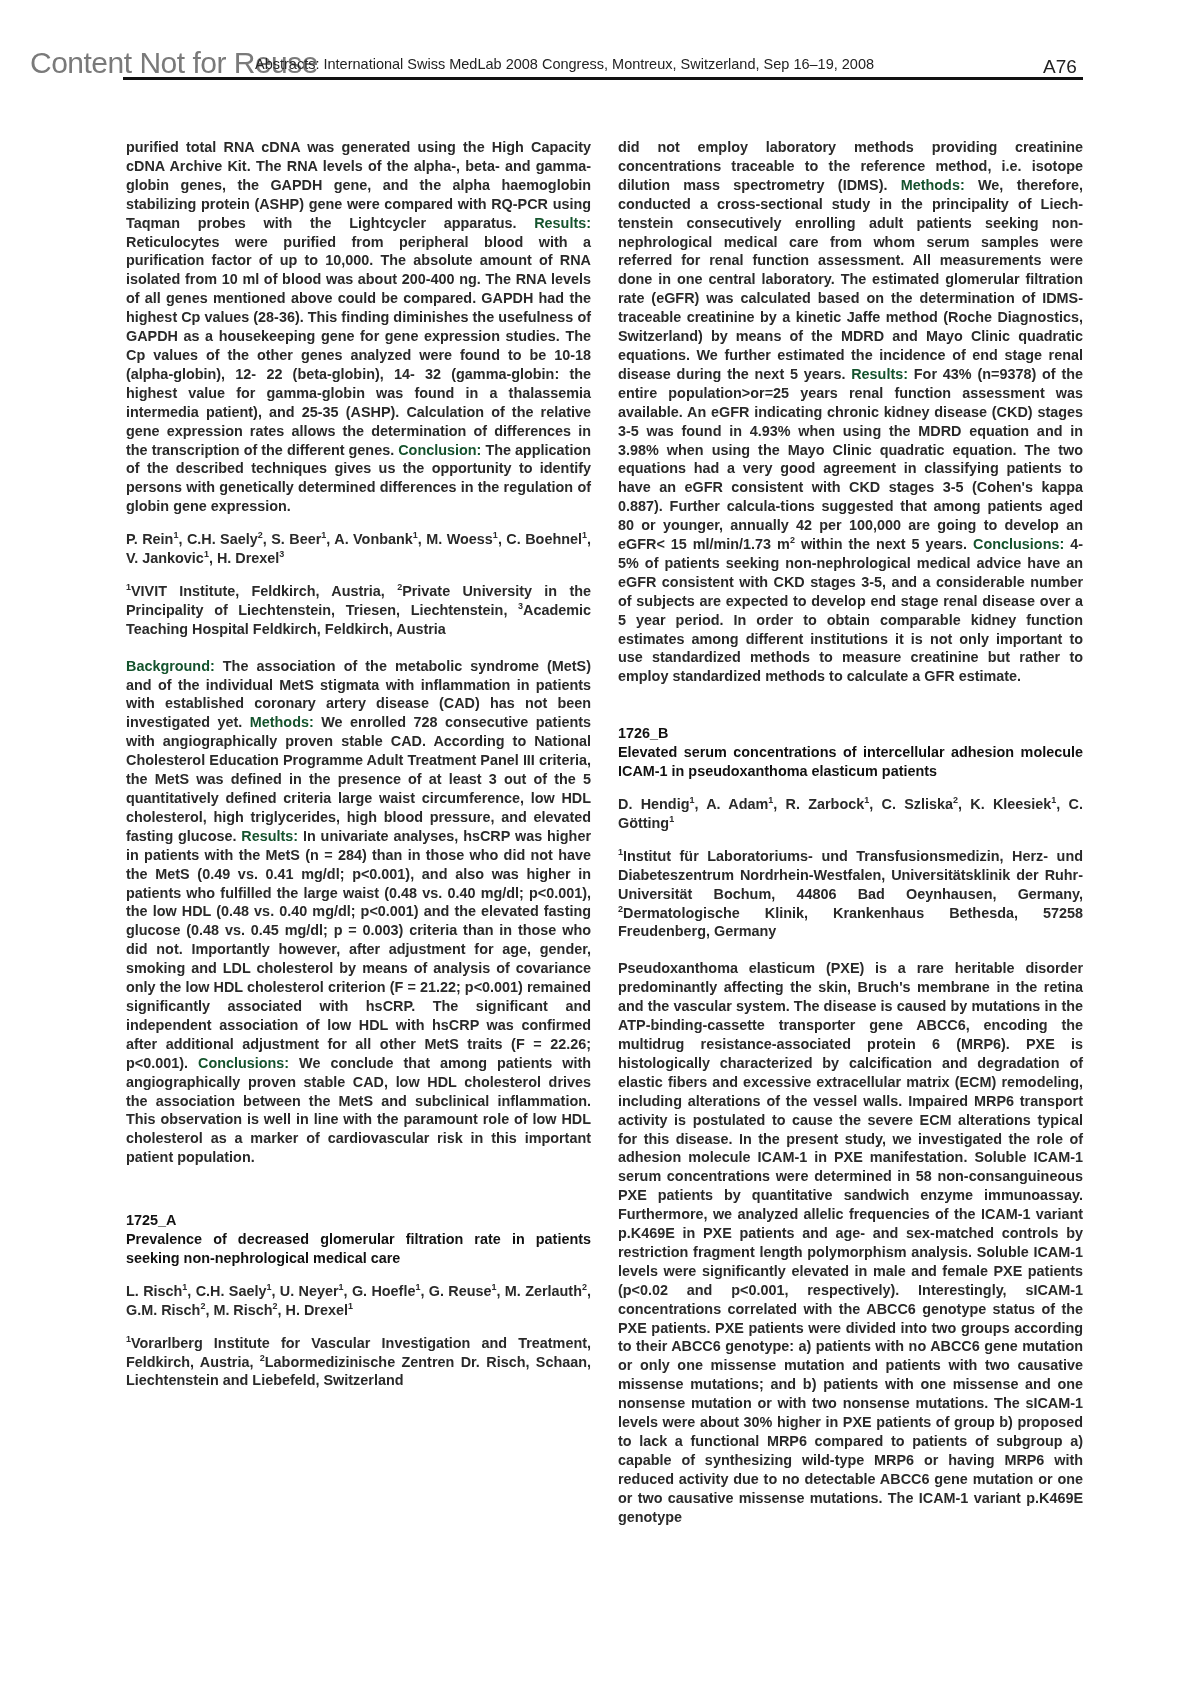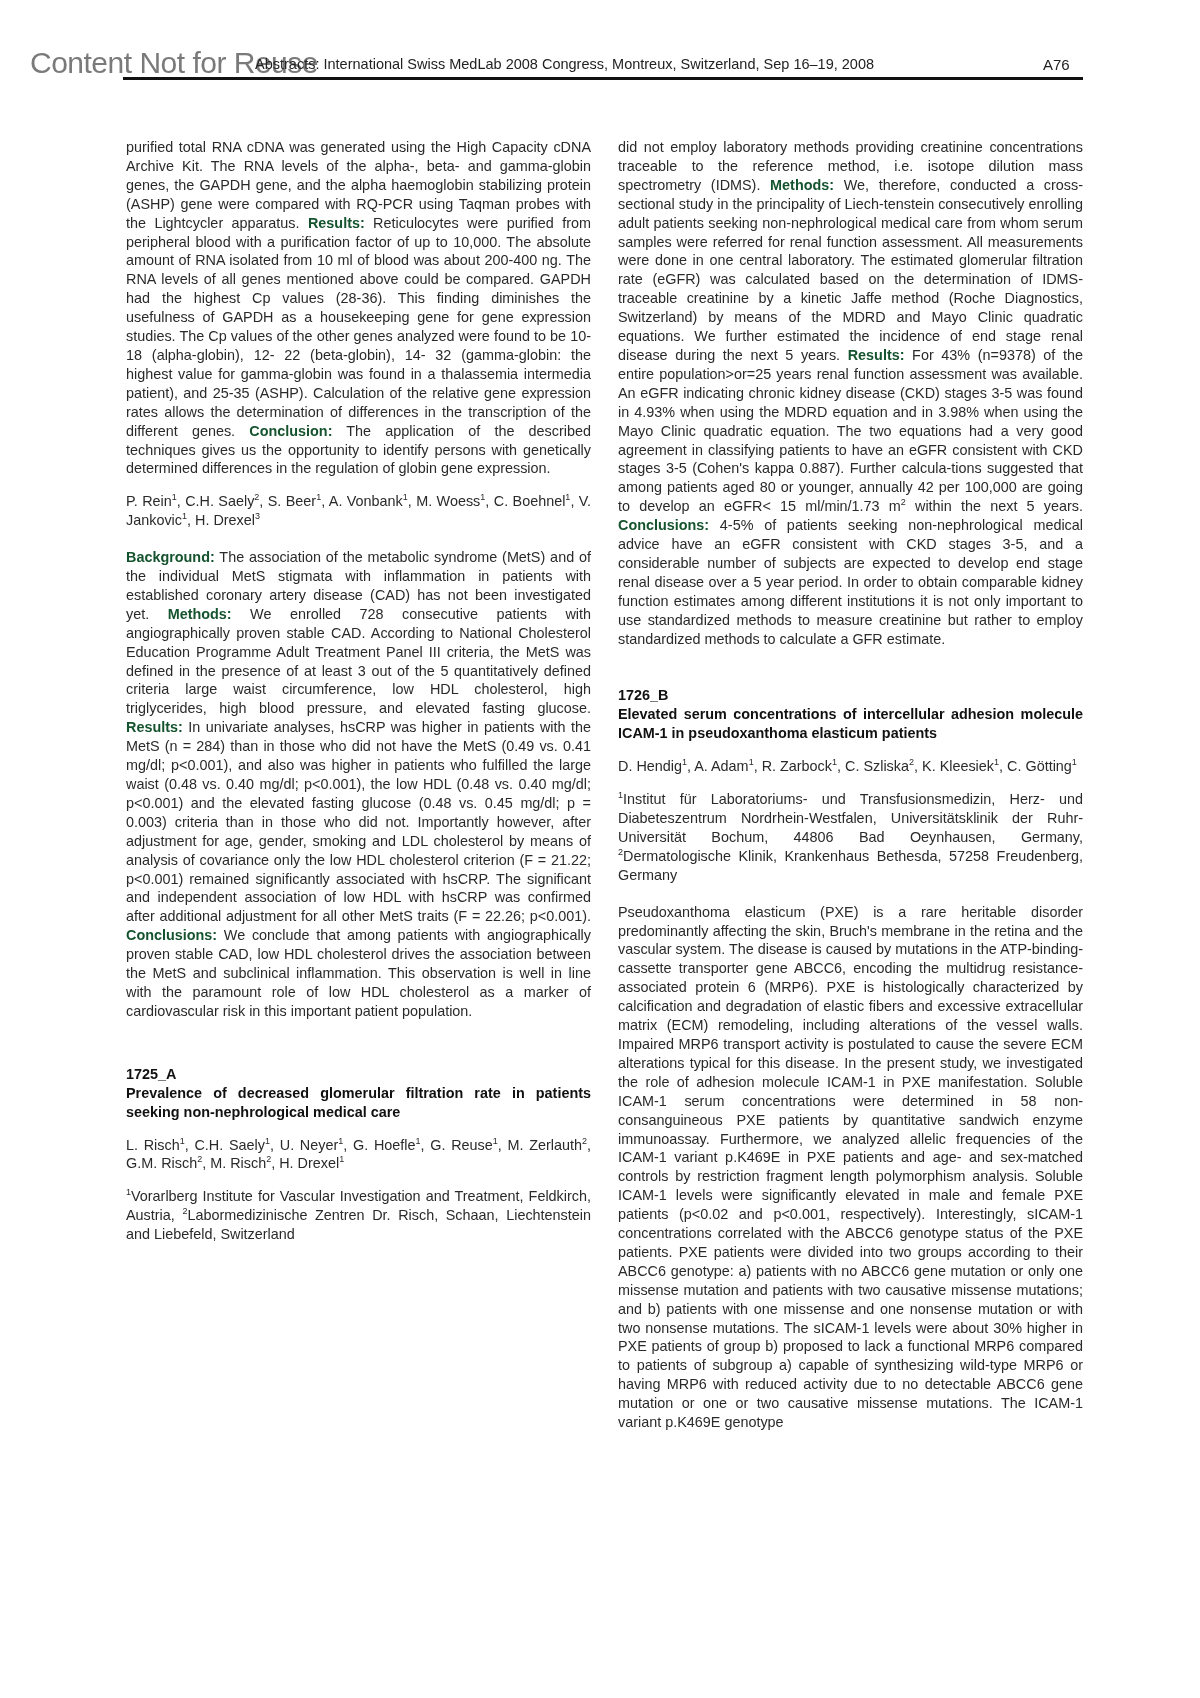--- a/index.html
+++ b/index.html
@@ -1,27 +1,27 @@
 <!DOCTYPE html>
 <html><head>
 <meta charset="utf-8">
 <style>
   html, body { margin: 0; padding: 0; background: #ffffff; }
   body { width: 1200px; height: 1698px; position: relative; overflow: hidden;
          font-family: "Liberation Sans", sans-serif; color: #2a2a2a; }
   .watermark { position: absolute; left: 30px; top: 46px; font-size: 30px; color: #7a7a7a;
                font-family: "Liberation Sans", sans-serif; letter-spacing: -0.5px; }
   .running-head { position: absolute; left: 255px; top: 56px; font-size: 14.5px; color: #222; }
-  .page-num { position: absolute; left: 1043px; top: 56px; font-size: 15px; color: #222; }
+  .page-num { position: absolute; left: 1043px; top: 56px; font-size: 19px; color: #222; }
   .head-rule { position: absolute; left: 123px; top: 77px; width: 960px; height: 3px; background: #111; }
   .col { position: absolute; top: 138px; width: 465px; font-size: 14.4px; line-height: 18.9px;
          text-align: justify; }
   .col-left { left: 126px; }
   .col-right { left: 618px; }
-  .col p { margin: 0; }
+  .col p { margin: 0; font-weight: bold; }
   .abs-id { font-weight: bold; color: #111; margin-top: 0; }
   .abs-title { font-weight: bold; color: #111; }
   .authors { margin-top: 14px !important; }
   .affil { margin-top: 14px !important; }
   .body { margin-top: 18px !important; }
   .gap-lg { margin-top: 44px !important; }
   .gap-md { margin-top: 38px !important; }
   b { color: #14532d; }
   sup { font-size: 9px; line-height: 0; }
 </style>
@@ -30,20 +30,21 @@
 
 <div class="watermark">Content Not for Reuse</div>
 <div class="running-head">Abstracts: International Swiss MedLab 2008 Congress, Montreux, Switzerland, Sep 16–19, 2008</div>
 <div class="page-num">A76</div>
 <div class="head-rule"></div>
 
 <div class="col col-left">
   <p><span>purified total RNA cDNA was generated using the High Capacity cDNA Archive Kit. The RNA levels of the alpha-, beta- and gamma-globin genes, the GAPDH gene, and the alpha haemoglobin stabilizing protein (ASHP) gene were compared with RQ-PCR using Taqman probes with the Lightcycler apparatus. </span><b>Results:</b><span> Reticulocytes were purified from peripheral blood with a purification factor of up to 10,000. The absolute amount of RNA isolated from 10 ml of blood was about 200-400 ng. The RNA levels of all genes mentioned above could be compared. GAPDH had the highest Cp values (28-36). This finding diminishes the usefulness of GAPDH as a housekeeping gene for gene expression studies. The Cp values of the other genes analyzed were found to be 10-18 (alpha-globin), 12- 22 (beta-globin), 14- 32 (gamma-globin: the highest value for gamma-globin was found in a thalassemia intermedia patient), and 25-35 (ASHP). Calculation of the relative gene expression rates allows the determination of differences in the transcription of the different genes. </span><b>Conclusion:</b><span> The application of the described techniques gives us the opportunity to identify persons with genetically determined differences in the regulation of globin gene expression.</span></p>
 
   <p class="authors"><span>P. Rein</span><sup>1</sup>, <span>C.H. Saely</span><sup>2</sup>, <span>S. Beer</span><sup>1</sup>, <span>A. Vonbank</span><sup>1</sup>, <span>M. Woess</span><sup>1</sup>, <span>C. Boehnel</span><sup>1</sup>, <span>V. Jankovic</span><sup>1</sup>, <span>H. Drexel</span><sup>3</sup></p>
+  <p class="affil"><sup>1</sup><span>VIVIT Institute, Feldkirch, Austria, </span><sup>2</sup><span>Private University in the Principality of Liechtenstein, Triesen, Liechtenstein, </span><sup>3</sup><span>Academic Teaching Hospital Feldkirch, Feldkirch, Austria</span></p>
   <p class="body"><b>Background:</b><span> The association of the metabolic syndrome (MetS) and of the individual MetS stigmata with inflammation in patients with established coronary artery disease (CAD) has not been investigated yet. </span><b>Methods:</b><span> We enrolled 728 consecutive patients with angiographically proven stable CAD. According to National Cholesterol Education Programme Adult Treatment Panel III criteria, the MetS was defined in the presence of at least 3 out of the 5 quantitatively defined criteria large waist circumference, low HDL cholesterol, high triglycerides, high blood pressure, and elevated fasting glucose. </span><b>Results:</b><span> In univariate analyses, hsCRP was higher in patients with the MetS (n = 284) than in those who did not have the MetS (0.49 vs. 0.41 mg/dl; p&lt;0.001), and also was higher in patients who fulfilled the large waist (0.48 vs. 0.40 mg/dl; p&lt;0.001), the low HDL (0.48 vs. 0.40 mg/dl; p&lt;0.001) and the elevated fasting glucose (0.48 vs. 0.45 mg/dl; p = 0.003) criteria than in those who did not. Importantly however, after adjustment for age, gender, smoking and LDL cholesterol by means of analysis of covariance only the low HDL cholesterol criterion (F = 21.22; p&lt;0.001) remained significantly associated with hsCRP. The significant and independent association of low HDL with hsCRP was confirmed after additional adjustment for all other MetS traits (F = 22.26; p&lt;0.001). </span><b>Conclusions:</b><span> We conclude that among patients with angiographically proven stable CAD, low HDL cholesterol drives the association between the MetS and subclinical inflammation. This observation is well in line with the paramount role of low HDL cholesterol as a marker of cardiovascular risk in this important patient population.</span></p>
 
   <p class="abs-id gap-lg">1725_A</p>
   <p class="abs-title">Prevalence of decreased glomerular filtration rate in patients seeking non-nephrological medical care</p>
   <p class="authors"><span>L. Risch</span><sup>1</sup>, <span>C.H. Saely</span><sup>1</sup>, <span>U. Neyer</span><sup>1</sup>, <span>G. Hoefle</span><sup>1</sup>, <span>G. Reuse</span><sup>1</sup>, <span>M. Zerlauth</span><sup>2</sup>, <span>G.M. Risch</span><sup>2</sup>, <span>M. Risch</span><sup>2</sup>, <span>H. Drexel</span><sup>1</sup></p>
   <p class="affil"><sup>1</sup><span>Vorarlberg Institute for Vascular Investigation and Treatment, Feldkirch, Austria, </span><sup>2</sup><span>Labormedizinische Zentren Dr. Risch, Schaan, Liechtenstein and Liebefeld, Switzerland</span></p>
 </div>
 
 <div class="col col-right">
   <p><span>did not employ laboratory methods providing creatinine concentrations traceable to the reference method, i.e. isotope dilution mass spectrometry (IDMS). </span><b>Methods:</b><span> We, therefore, conducted a cross-sectional study in the principality of Liech-tenstein consecutively enrolling adult patients seeking non-nephrological medical care from whom serum samples were referred for renal function assessment. All measurements were done in one central laboratory. The estimated glomerular filtration rate (eGFR) was calculated based on the determination of IDMS-traceable creatinine by a kinetic Jaffe method (Roche Diagnostics, Switzerland) by means of the MDRD and Mayo Clinic quadratic equations. We further estimated the incidence of end stage renal disease during the next 5 years. </span><b>Results:</b><span> For 43% (n=9378) of the entire population&gt;or=25 years renal function assessment was available. An eGFR indicating chronic kidney disease (CKD) stages 3-5 was found in 4.93% when using the MDRD equation and in 3.98% when using the Mayo Clinic quadratic equation. The two equations had a very good agreement in classifying patients to have an eGFR consistent with CKD stages 3-5 (Cohen's kappa 0.887). Further calcula-tions suggested that among patients aged 80 or younger, annually 42 per 100,000 are going to develop an eGFR&lt; 15 ml/min/1.73 m</span><sup>2</sup><span> within the next 5 years. </span><b>Conclusions:</b><span> 4-5% of patients seeking non-nephrological medical advice have an eGFR consistent with CKD stages 3-5, and a considerable number of subjects are expected to develop end stage renal disease over a 5 year period. In order to obtain comparable kidney function estimates among different institutions it is not only important to use standardized methods to measure creatinine but rather to employ standardized methods to calculate a GFR estimate.</span></p>

